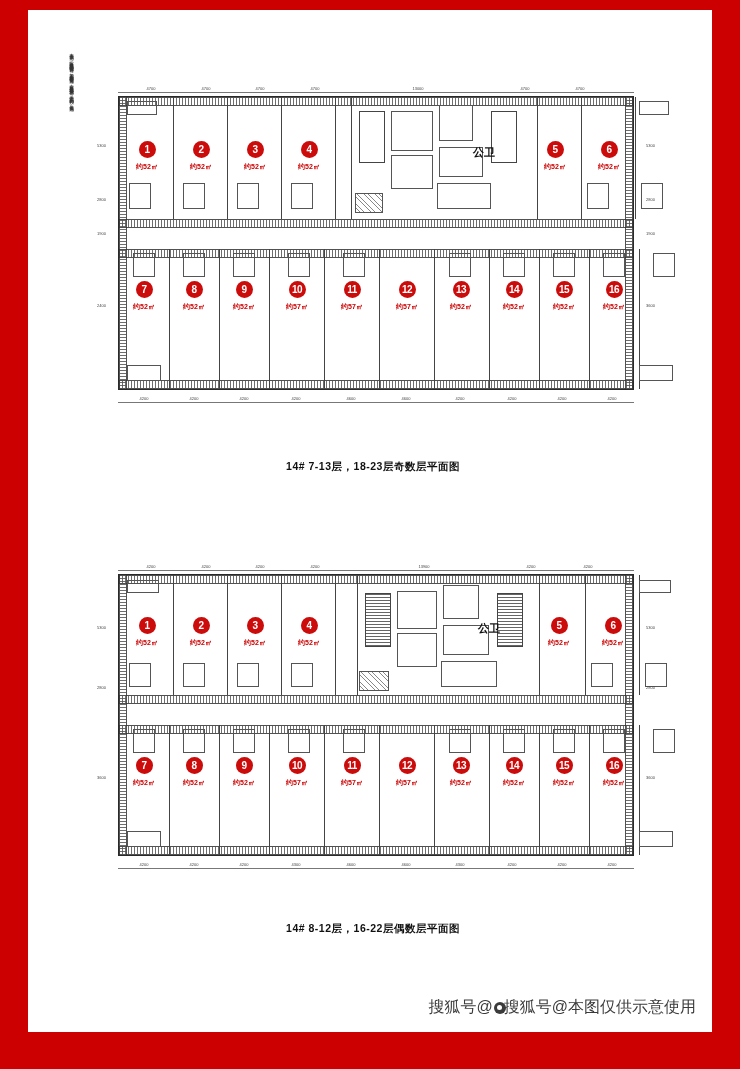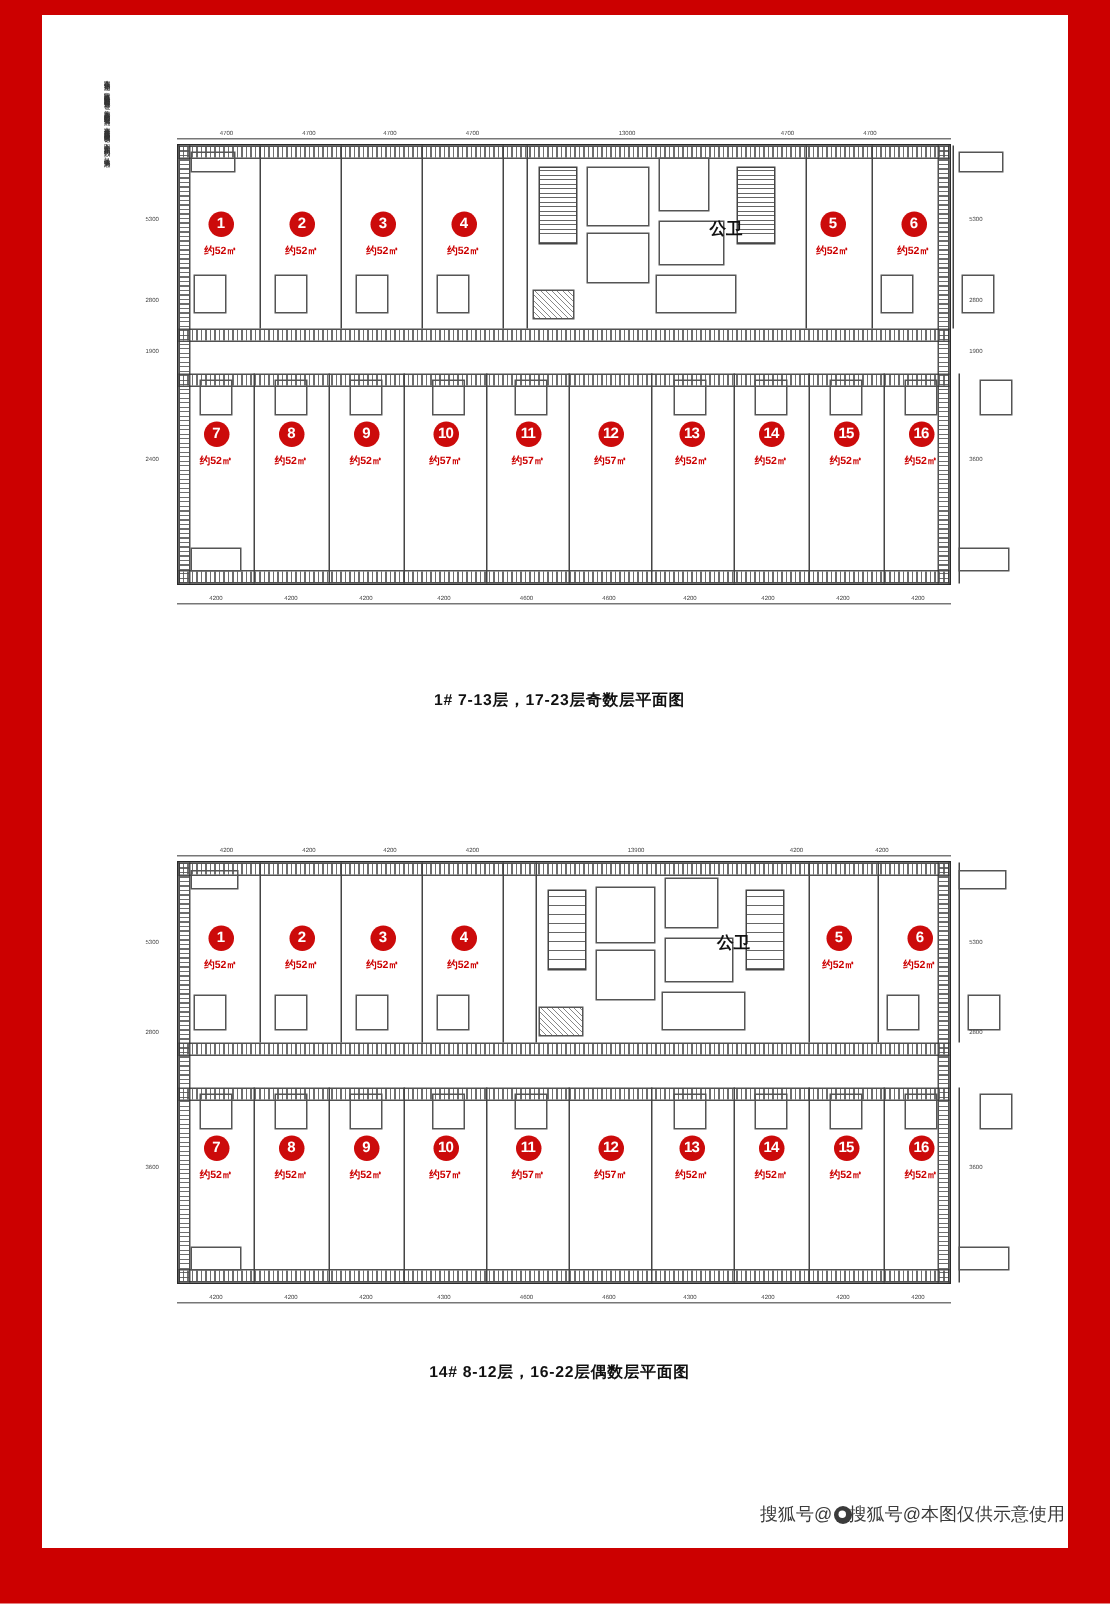--- a/index.html
+++ b/index.html
@@ -138,23 +138,23 @@
     text-align:center;
     font-size:10.5px;
     color:#111;
     font-weight:bold;
     letter-spacing:.5px;
   }
 
   
   .watermark{
     position:absolute;
-    right:2px;bottom:14px;
+    right:16px;bottom:14px;
     display:flex;align-items:center;gap:1px;
-    font-size:12px;color:#3b3b3b;
+    font-size:16px;color:#3b3b3b;
   }
   .wm-dot{
     width:12px;height:12px;border-radius:50%;
     background:#3b3b3b;position:relative;
   }
   .wm-dot::after{
     content:"";position:absolute;left:3.5px;top:3px;
     width:5px;height:5px;border-radius:50%;background:#fff;
   }
   .stair{
@@ -332,21 +332,21 @@
       <span class="tick" style="left:156px">4200</span>
       <span class="tick" style="left:208px">4200</span>
       <span class="tick" style="left:263px">4600</span>
       <span class="tick" style="left:318px">4600</span>
       <span class="tick" style="left:372px">4200</span>
       <span class="tick" style="left:424px">4200</span>
       <span class="tick" style="left:474px">4200</span>
       <span class="tick" style="left:524px">4200</span>
     </div>
 
-    <div class="caption" style="top:380px;">1#  7-13层，17-23层奇数层平面图</div>
+    <div class="caption" style="top:380px;">14#  7-13层，18-23层奇数层平面图</div>
   </div>
 
   <div class="plan second">
 
     <div class="dim-row">
       <div class="dim-line"></div>
       <span class="tick" style="left:63px">4200</span>
       <span class="tick" style="left:118px">4200</span>
       <span class="tick" style="left:172px">4200</span>
       <span class="tick" style="left:227px">4200</span>
@@ -500,21 +500,21 @@
       <span class="tick" style="left:156px">4200</span>
       <span class="tick" style="left:208px">4300</span>
       <span class="tick" style="left:263px">4600</span>
       <span class="tick" style="left:318px">4600</span>
       <span class="tick" style="left:372px">4300</span>
       <span class="tick" style="left:424px">4200</span>
       <span class="tick" style="left:474px">4200</span>
       <span class="tick" style="left:524px">4200</span>
     </div>
 
-    <div class="caption" style="top:350px;">14#   8-12层，16-22层偶数层平面图</div>
+    <div class="caption" style="top:364px;">14#   8-12层，16-22层偶数层平面图</div>
   </div>
 
   <div class="watermark">
     <span style="color:#3b3b3b;">搜狐号@</span>
     <span class="wm-dot"></span>
     <span style="margin-left:-3px;">搜狐号@本图仅供示意使用</span>
   </div>
 
 </div>
 

